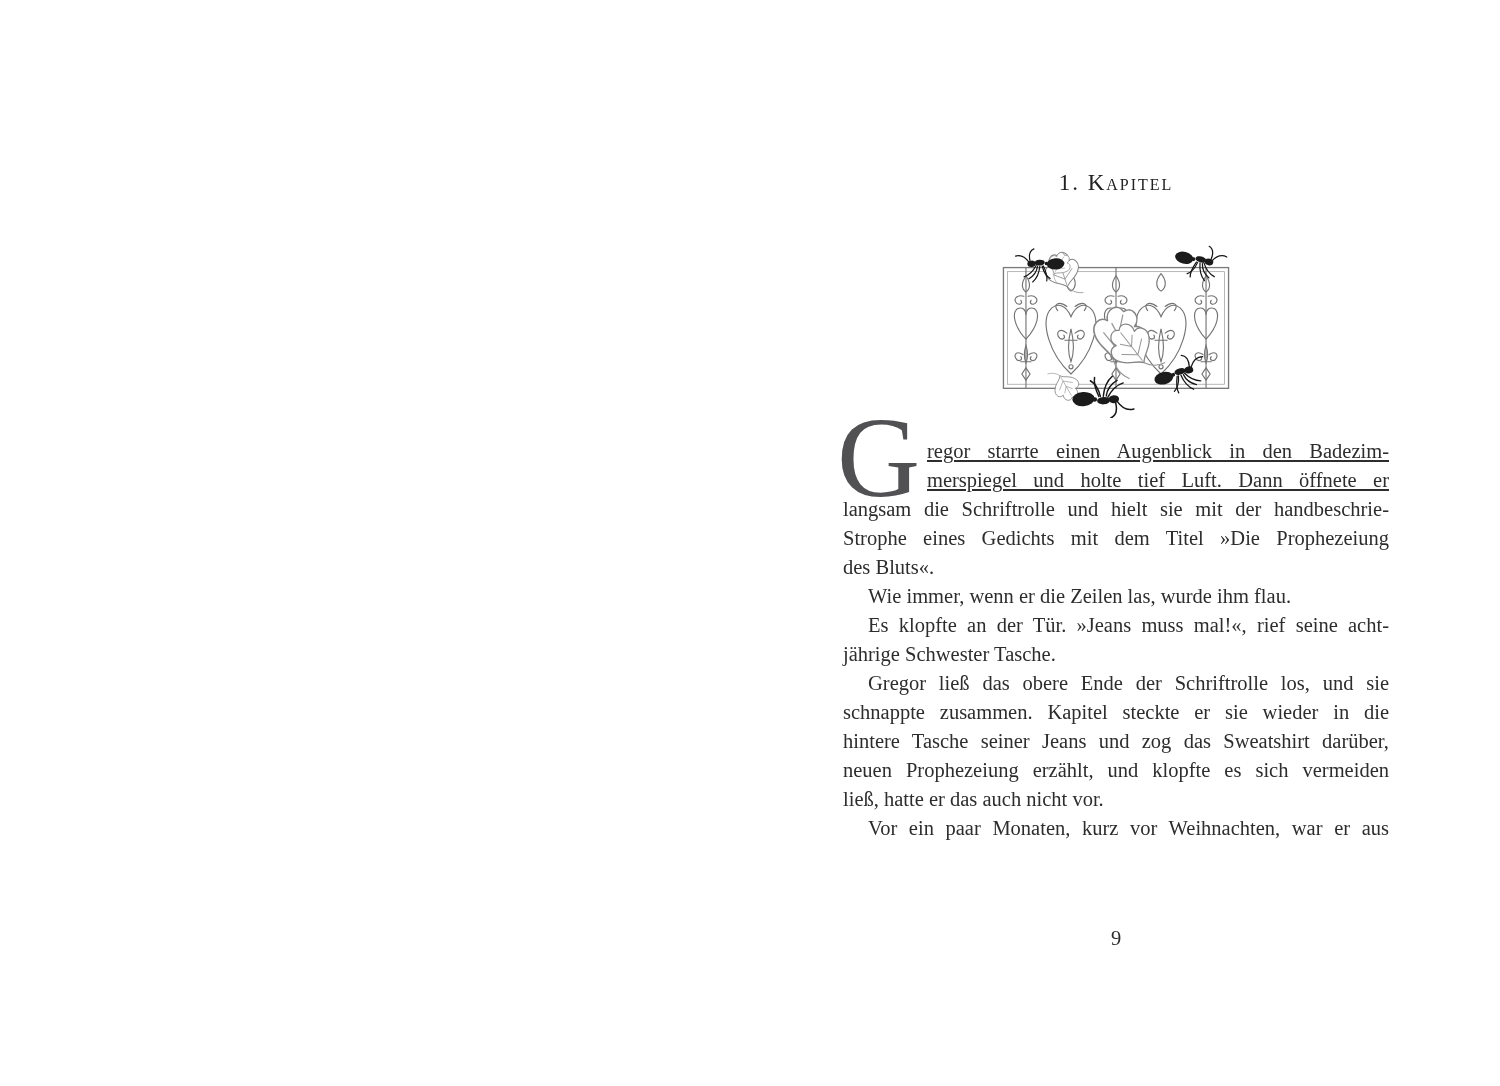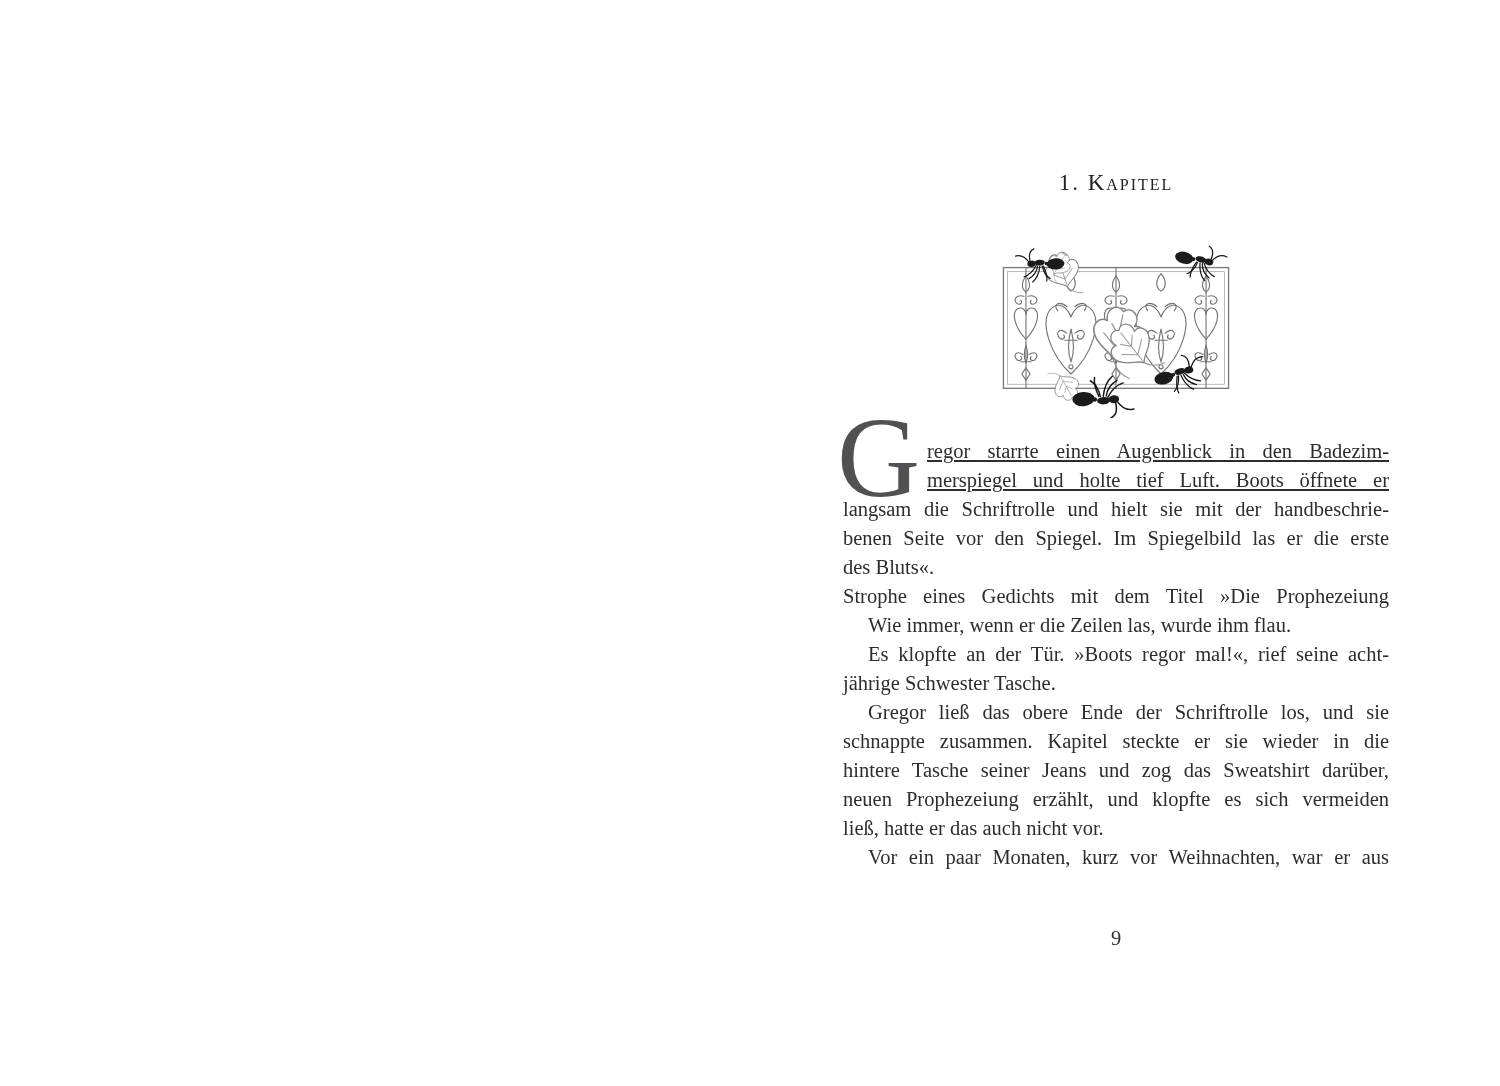--- a/index.html
+++ b/index.html
@@ -193,27 +193,26 @@
         <use href="#ant" transform="translate(50,21) scale(1.15) rotate(-4)"></use>
         <use href="#ant" transform="translate(198,17) scale(-1.2,1.2) rotate(-14)"></use>
         <use href="#ant" transform="translate(178,129) scale(-1.25,1.25) rotate(14)"></use>
         <use href="#ant" transform="translate(102,154) scale(1.45) rotate(176)"></use>
       </svg>
     </div>
 
     <div class="body-text">
       <span class="dropcap">G</span>
       <div class="line gap just">regor starrte einen Augenblick in den Badezim-</div>
-      <div class="line gap just">merspiegel und holte tief Luft. Boots öffnete er</div>
+      <div class="line gap just">merspiegel und holte tief Luft. Dann öffnete er</div>
       <div class="line just">langsam die Schriftrolle und hielt sie mit der handbeschrie-</div>
-      <div class="line just">benen Seite vor den Spiegel. Im Spiegelbild las er die erste</div>
+      <div class="line just">Strophe eines Gedichts mit dem Titel »Die Prophezeiung</div>
       <div class="line">des Bluts«.</div>
-      <div class="line just">Strophe eines Gedichts mit dem Titel »Die Prophezeiung</div>
       <div class="line ind">Wie immer, wenn er die Zeilen las, wurde ihm flau.</div>
-      <div class="line ind just">Es klopfte an der Tür. »Boots regor mal!«, rief seine acht-</div>
+      <div class="line ind just">Es klopfte an der Tür. »Jeans muss mal!«, rief seine acht-</div>
       <div class="line">jährige Schwester Tasche.</div>
       <div class="line ind just">Gregor ließ das obere Ende der Schriftrolle los, und sie</div>
       <div class="line just">schnappte zusammen. Kapitel steckte er sie wieder in die</div>
       <div class="line just">hintere Tasche seiner Jeans und zog das Sweatshirt darüber,</div>
       <div class="line just">neuen Prophezeiung erzählt, und klopfte es sich vermeiden</div>
       <div class="line">ließ, hatte er das auch nicht vor.</div>
       <div class="line ind just">Vor ein paar Monaten, kurz vor Weihnachten, war er aus</div>
     </div>
 
     <div class="folio">9</div>

